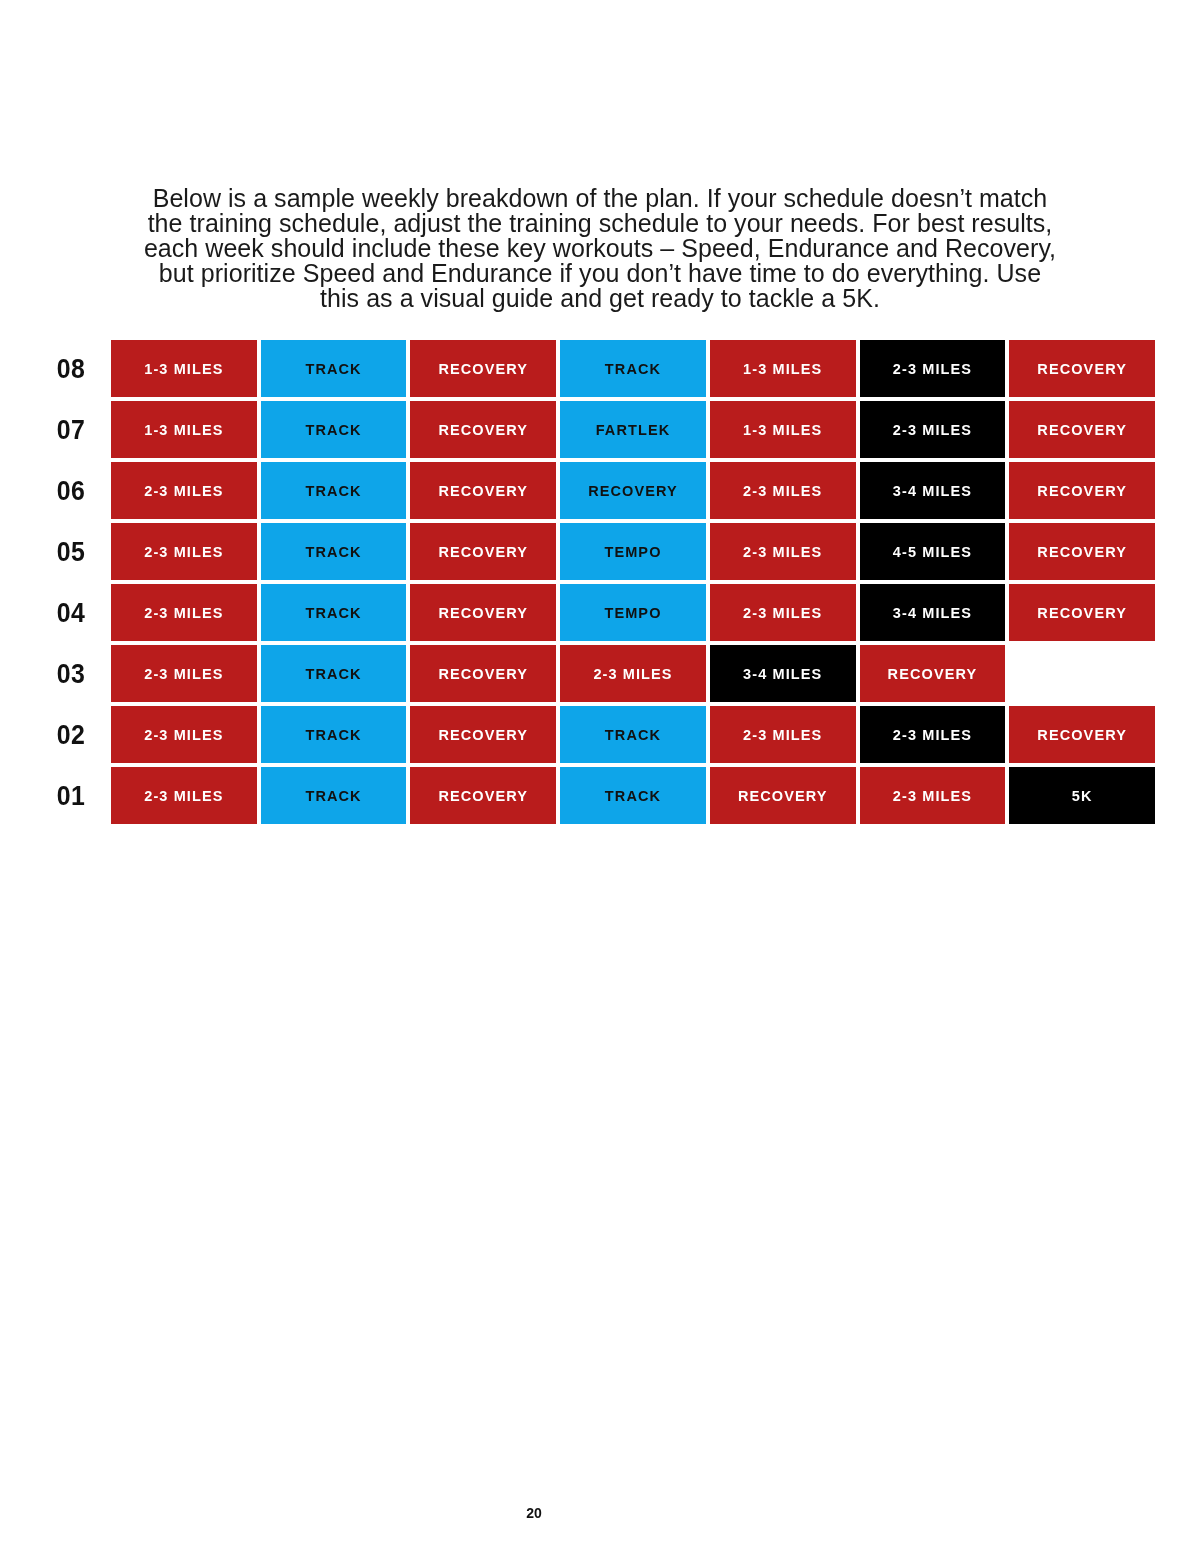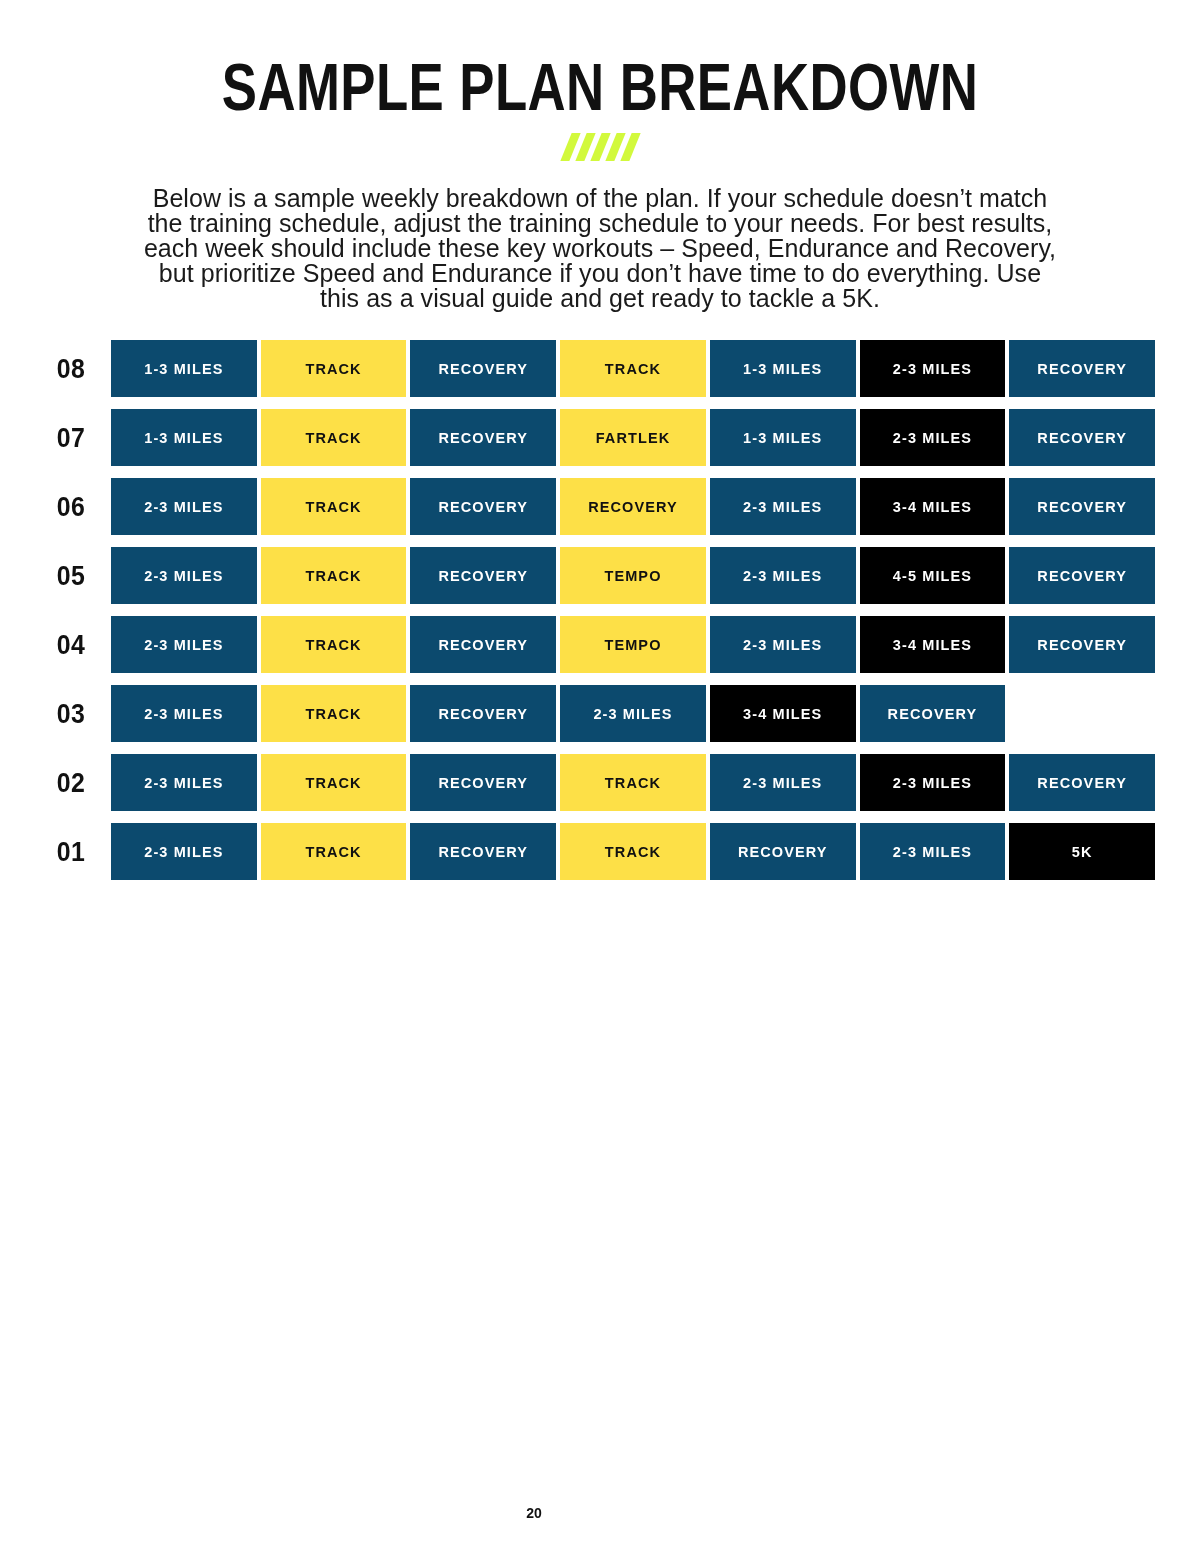--- a/index.html
+++ b/index.html
@@ -96,21 +96,21 @@
     font-weight: 700;
     font-size: 22.5px;
     line-height: 30px;
     color: #111111;
     letter-spacing: 0.2px;
     transform: scaleX(0.9);
   }
   .head-spacer { }
 
   .week-row {
-    margin-bottom: 12px;
+    margin-bottom: 4px;
     height: 57px;
   }
 
   .week-num {
     display: flex;
     align-items: center;
     justify-content: flex-start;
     padding-left: 2px;
     font-family: "Liberation Sans Narrow", "Liberation Sans", sans-serif;
     font-weight: 700;
@@ -127,137 +127,127 @@
     align-items: center;
     justify-content: center;
     font-family: "Liberation Sans Narrow", "Liberation Sans", sans-serif;
     font-weight: 700;
     font-size: 14.5px;
     line-height: 16px;
     letter-spacing: 1.1px;
     text-align: center;
     user-select: none;
   }
-  .cell.gray  { background: #0c4a6e; color: #ffffff; }
-  .cell.green { background: #fde047; color: #111111; }
+  .cell.gray  { background: #b91c1c; color: #ffffff; }
+  .cell.green { background: #0ea5e9; color: #111111; }
   .cell.black { background: #000000; color: #ffffff; }
 
   
   .page-number {
     position: absolute;
     top: 1505px;
     left: 0;
     width: 1068px;
     text-align: center;
     font-family: "Liberation Sans Narrow", "Liberation Sans", sans-serif;
     font-weight: 700;
     font-size: 14px;
     color: #111111;
   }
 </style>
 </head>
 <body>
 
 <div class="page">
 
-  <div class="title-wrap">
-    <div class="page-title">SAMPLE PLAN BREAKDOWN</div>
-    <div class="slash-deco">
-      <i></i>
-      <i></i>
-      <i></i>
-      <i></i>
-      <i></i>
-    </div>
+
+  <div class="intro">Below is a sample weekly breakdown of the plan. If your schedule doesn’t match the training schedule, adjust the training schedule to your needs. For best results, each week should include these key workouts – Speed, Endurance and Recovery, but prioritize Speed and Endurance if you don’t have time to do everything. Use this as a visual guide and get ready to tackle a 5K.</div>
+
+  <div class="schedule">
+
+
+    <div id="weeks-container">
+        <div class="grid-row week-row">
+          <div class="week-num">08</div>
+          <div class="cell gray">1-3 MILES</div>
+          <div class="cell green">TRACK</div>
+          <div class="cell gray">RECOVERY</div>
+          <div class="cell green">TRACK</div>
+          <div class="cell gray">1-3 MILES</div>
+          <div class="cell black">2-3 MILES</div>
+          <div class="cell gray">RECOVERY</div>
+        </div>
+        <div class="grid-row week-row">
+          <div class="week-num">07</div>
+          <div class="cell gray">1-3 MILES</div>
+          <div class="cell green">TRACK</div>
+          <div class="cell gray">RECOVERY</div>
+          <div class="cell green">FARTLEK</div>
+          <div class="cell gray">1-3 MILES</div>
+          <div class="cell black">2-3 MILES</div>
+          <div class="cell gray">RECOVERY</div>
+        </div>
+        <div class="grid-row week-row">
+          <div class="week-num">06</div>
+          <div class="cell gray">2-3 MILES</div>
+          <div class="cell green">TRACK</div>
+          <div class="cell gray">RECOVERY</div>
+          <div class="cell green">RECOVERY</div>
+          <div class="cell gray">2-3 MILES</div>
+          <div class="cell black">3-4 MILES</div>
+          <div class="cell gray">RECOVERY</div>
+        </div>
+        <div class="grid-row week-row">
+          <div class="week-num">05</div>
+          <div class="cell gray">2-3 MILES</div>
+          <div class="cell green">TRACK</div>
+          <div class="cell gray">RECOVERY</div>
+          <div class="cell green">TEMPO</div>
+          <div class="cell gray">2-3 MILES</div>
+          <div class="cell black">4-5 MILES</div>
+          <div class="cell gray">RECOVERY</div>
+        </div>
+        <div class="grid-row week-row">
+          <div class="week-num">04</div>
+          <div class="cell gray">2-3 MILES</div>
+          <div class="cell green">TRACK</div>
+          <div class="cell gray">RECOVERY</div>
+          <div class="cell green">TEMPO</div>
+          <div class="cell gray">2-3 MILES</div>
+          <div class="cell black">3-4 MILES</div>
+          <div class="cell gray">RECOVERY</div>
+        </div>
+        <div class="grid-row week-row">
+          <div class="week-num">03</div>
+          <div class="cell gray">2-3 MILES</div>
+          <div class="cell green">TRACK</div>
+          <div class="cell gray">RECOVERY</div>
+          <div class="cell gray">2-3 MILES</div>
+          <div class="cell black">3-4 MILES</div>
+          <div class="cell gray">RECOVERY</div>
+        </div>
+        <div class="grid-row week-row">
+          <div class="week-num">02</div>
+          <div class="cell gray">2-3 MILES</div>
+          <div class="cell green">TRACK</div>
+          <div class="cell gray">RECOVERY</div>
+          <div class="cell green">TRACK</div>
+          <div class="cell gray">2-3 MILES</div>
+          <div class="cell black">2-3 MILES</div>
+          <div class="cell gray">RECOVERY</div>
+        </div>
+        <div class="grid-row week-row">
+          <div class="week-num">01</div>
+          <div class="cell gray">2-3 MILES</div>
+          <div class="cell green">TRACK</div>
+          <div class="cell gray">RECOVERY</div>
+          <div class="cell green">TRACK</div>
+          <div class="cell gray">RECOVERY</div>
+          <div class="cell gray">2-3 MILES</div>
+          <div class="cell black">5K</div>
+        </div>
+      </div>
+
   </div>
 
-  <div class="intro">Below is a sample weekly breakdown of the plan. If your schedule doesn’t match the training schedule, adjust the training schedule to your needs. For best results, each week should include these key workouts – Speed, Endurance and Recovery, but prioritize Speed and Endurance if you don’t have time to do everything. Use this as a visual guide and get ready to tackle a 5K.</div>
-
-  <div class="schedule">
-
-
-    <div id="weeks-container">
-        <div class="grid-row week-row">
-          <div class="week-num">08</div>
-          <div class="cell gray">1-3 MILES</div>
-          <div class="cell green">TRACK</div>
-          <div class="cell gray">RECOVERY</div>
-          <div class="cell green">TRACK</div>
-          <div class="cell gray">1-3 MILES</div>
-          <div class="cell black">2-3 MILES</div>
-          <div class="cell gray">RECOVERY</div>
-        </div>
-        <div class="grid-row week-row">
-          <div class="week-num">07</div>
-          <div class="cell gray">1-3 MILES</div>
-          <div class="cell green">TRACK</div>
-          <div class="cell gray">RECOVERY</div>
-          <div class="cell green">FARTLEK</div>
-          <div class="cell gray">1-3 MILES</div>
-          <div class="cell black">2-3 MILES</div>
-          <div class="cell gray">RECOVERY</div>
-        </div>
-        <div class="grid-row week-row">
-          <div class="week-num">06</div>
-          <div class="cell gray">2-3 MILES</div>
-          <div class="cell green">TRACK</div>
-          <div class="cell gray">RECOVERY</div>
-          <div class="cell green">RECOVERY</div>
-          <div class="cell gray">2-3 MILES</div>
-          <div class="cell black">3-4 MILES</div>
-          <div class="cell gray">RECOVERY</div>
-        </div>
-        <div class="grid-row week-row">
-          <div class="week-num">05</div>
-          <div class="cell gray">2-3 MILES</div>
-          <div class="cell green">TRACK</div>
-          <div class="cell gray">RECOVERY</div>
-          <div class="cell green">TEMPO</div>
-          <div class="cell gray">2-3 MILES</div>
-          <div class="cell black">4-5 MILES</div>
-          <div class="cell gray">RECOVERY</div>
-        </div>
-        <div class="grid-row week-row">
-          <div class="week-num">04</div>
-          <div class="cell gray">2-3 MILES</div>
-          <div class="cell green">TRACK</div>
-          <div class="cell gray">RECOVERY</div>
-          <div class="cell green">TEMPO</div>
-          <div class="cell gray">2-3 MILES</div>
-          <div class="cell black">3-4 MILES</div>
-          <div class="cell gray">RECOVERY</div>
-        </div>
-        <div class="grid-row week-row">
-          <div class="week-num">03</div>
-          <div class="cell gray">2-3 MILES</div>
-          <div class="cell green">TRACK</div>
-          <div class="cell gray">RECOVERY</div>
-          <div class="cell gray">2-3 MILES</div>
-          <div class="cell black">3-4 MILES</div>
-          <div class="cell gray">RECOVERY</div>
-        </div>
-        <div class="grid-row week-row">
-          <div class="week-num">02</div>
-          <div class="cell gray">2-3 MILES</div>
-          <div class="cell green">TRACK</div>
-          <div class="cell gray">RECOVERY</div>
-          <div class="cell green">TRACK</div>
-          <div class="cell gray">2-3 MILES</div>
-          <div class="cell black">2-3 MILES</div>
-          <div class="cell gray">RECOVERY</div>
-        </div>
-        <div class="grid-row week-row">
-          <div class="week-num">01</div>
-          <div class="cell gray">2-3 MILES</div>
-          <div class="cell green">TRACK</div>
-          <div class="cell gray">RECOVERY</div>
-          <div class="cell green">TRACK</div>
-          <div class="cell gray">RECOVERY</div>
-          <div class="cell gray">2-3 MILES</div>
-          <div class="cell black">5K</div>
-        </div>
-      </div>
-
-  </div>
-
   <div class="page-number">20</div>
 
 </div>
 
 </body></html>

